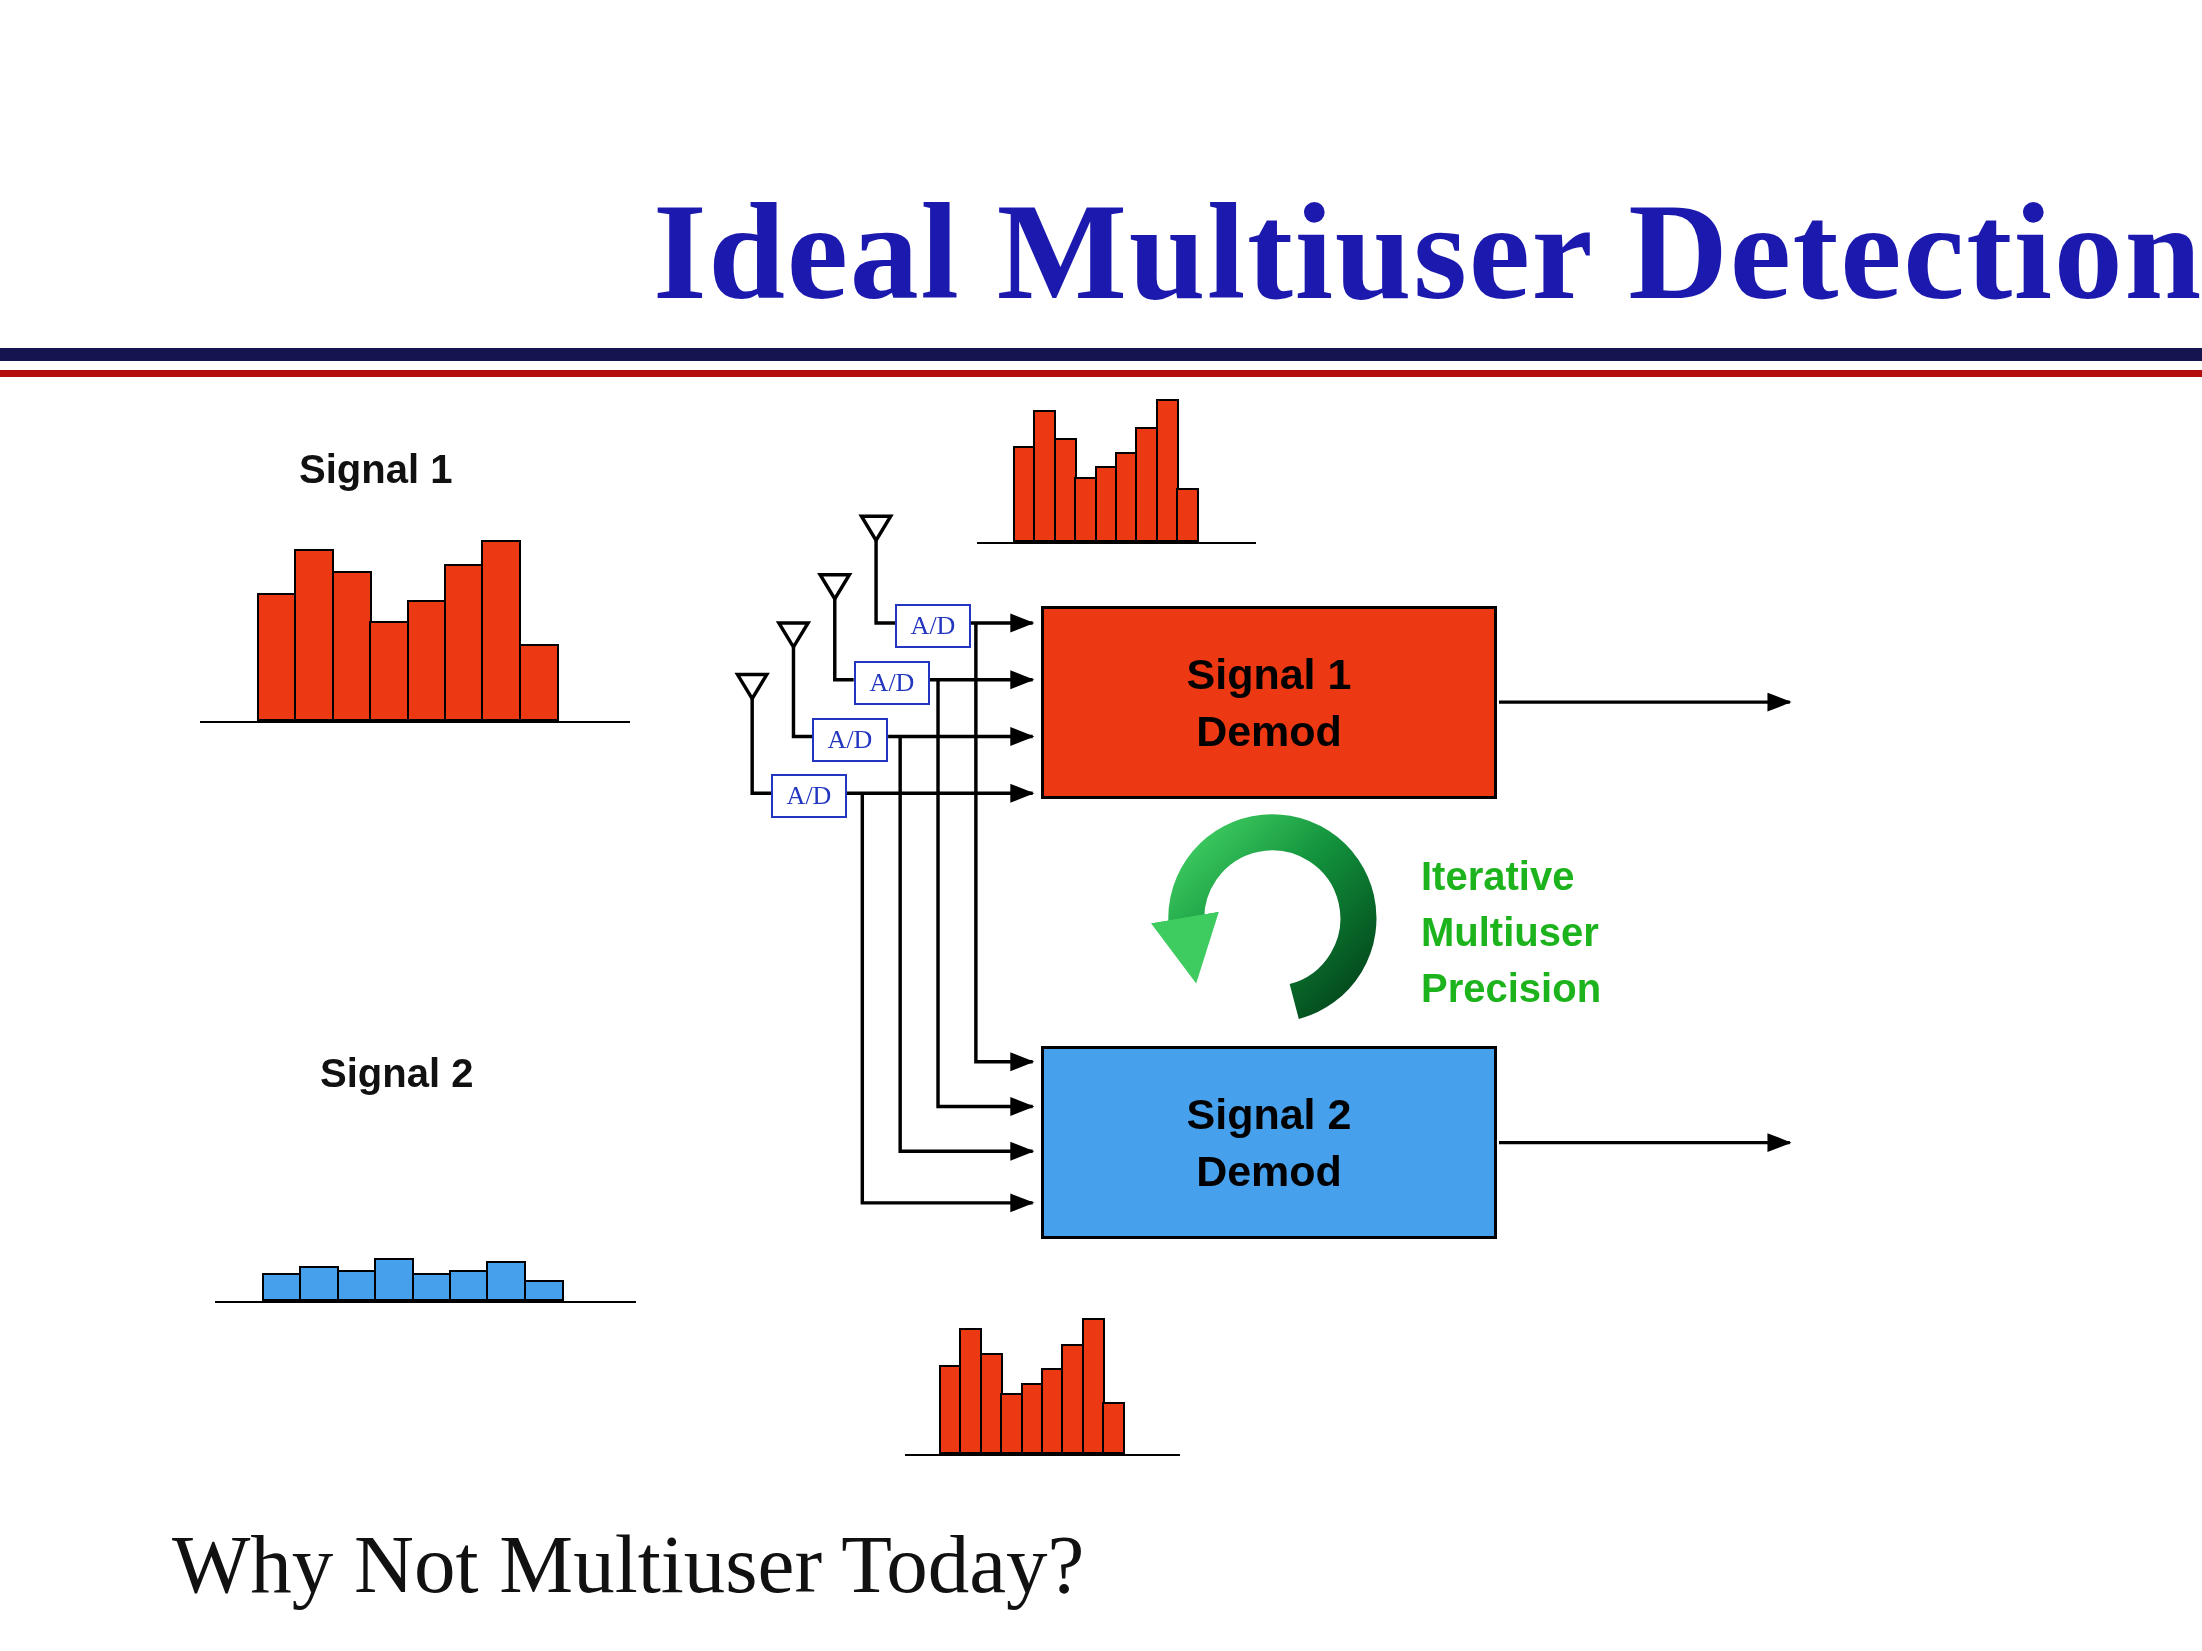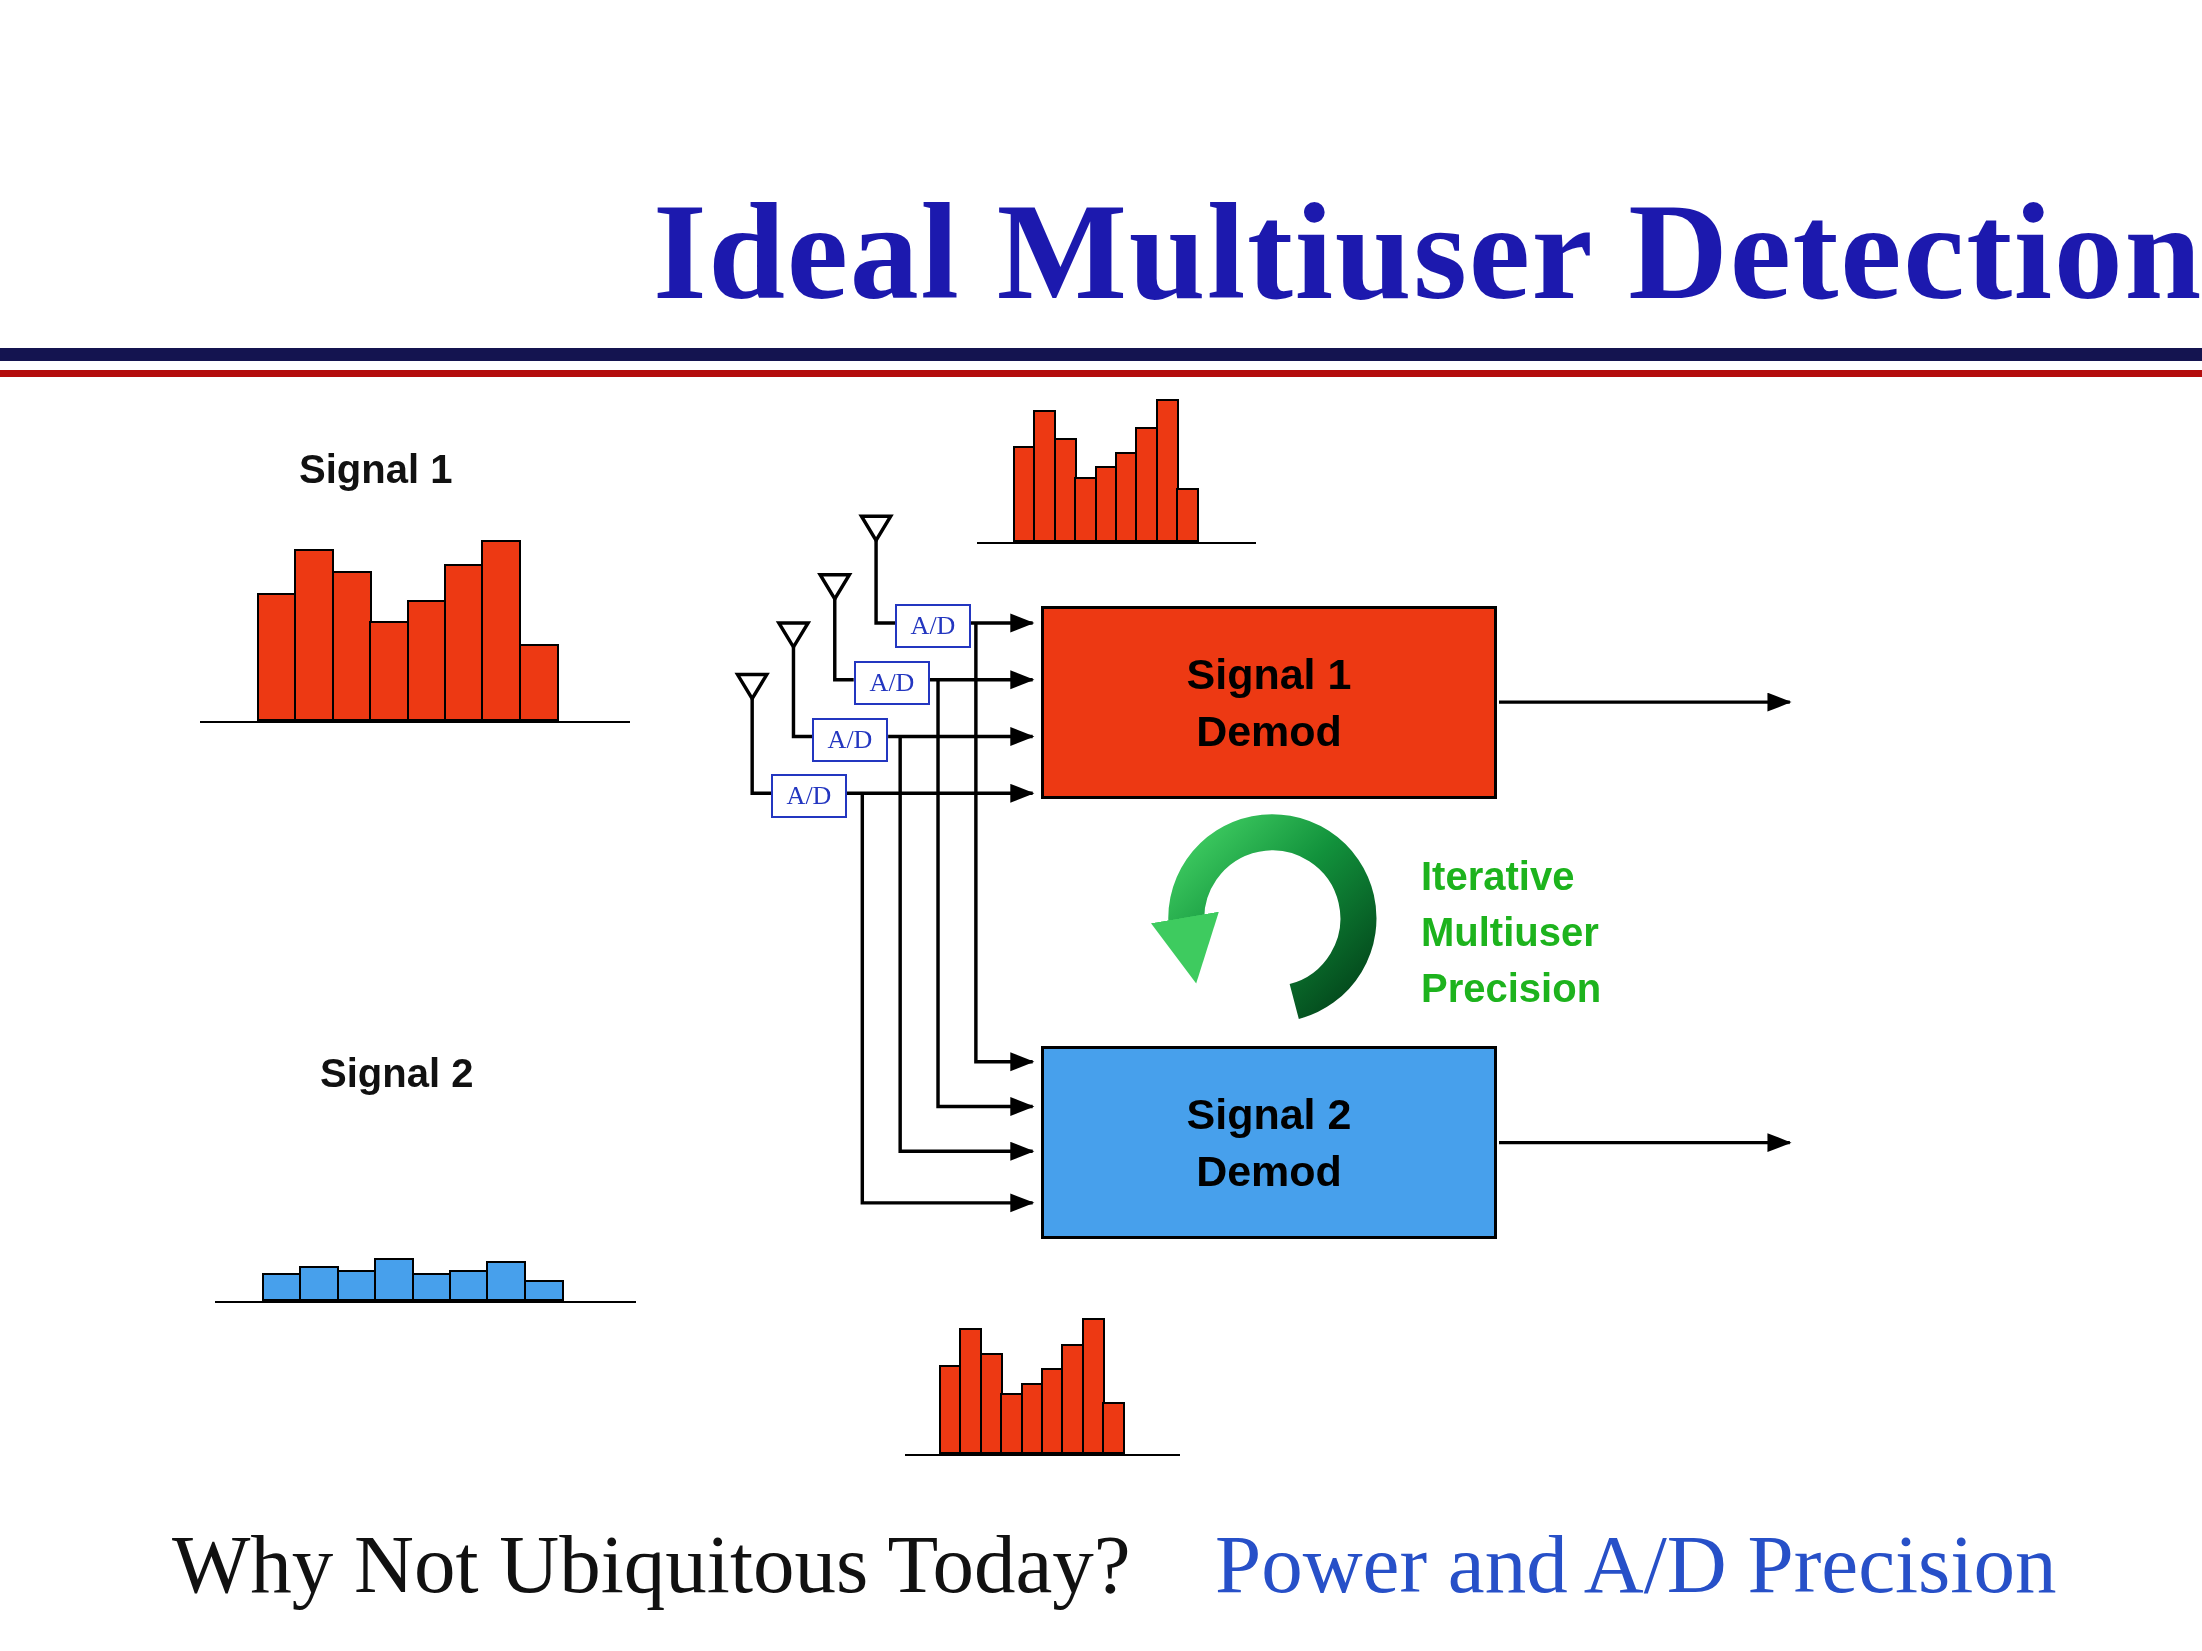--- a/index.html
+++ b/index.html
@@ -206,17 +206,16 @@
     <span>Signal 2</span>
     <span>Demod</span>
   </div>
 
   <div id="iterative" style="color: rgb(29, 179, 29);">
     <div>Iterative</div>
     <div>Multiuser</div>
     <div>Precision</div>
   </div>
 
-  <div id="footer-question">Why Not Ubiquitous Today?</div>
-  <div id="footer-answer" style="color: rgb(39, 80, 200);">Power and A/D Precision</div>
+  <div id="footer-question">Why Not Multiuser Today?</div>
 
 </div>
 
 
 </body></html>

